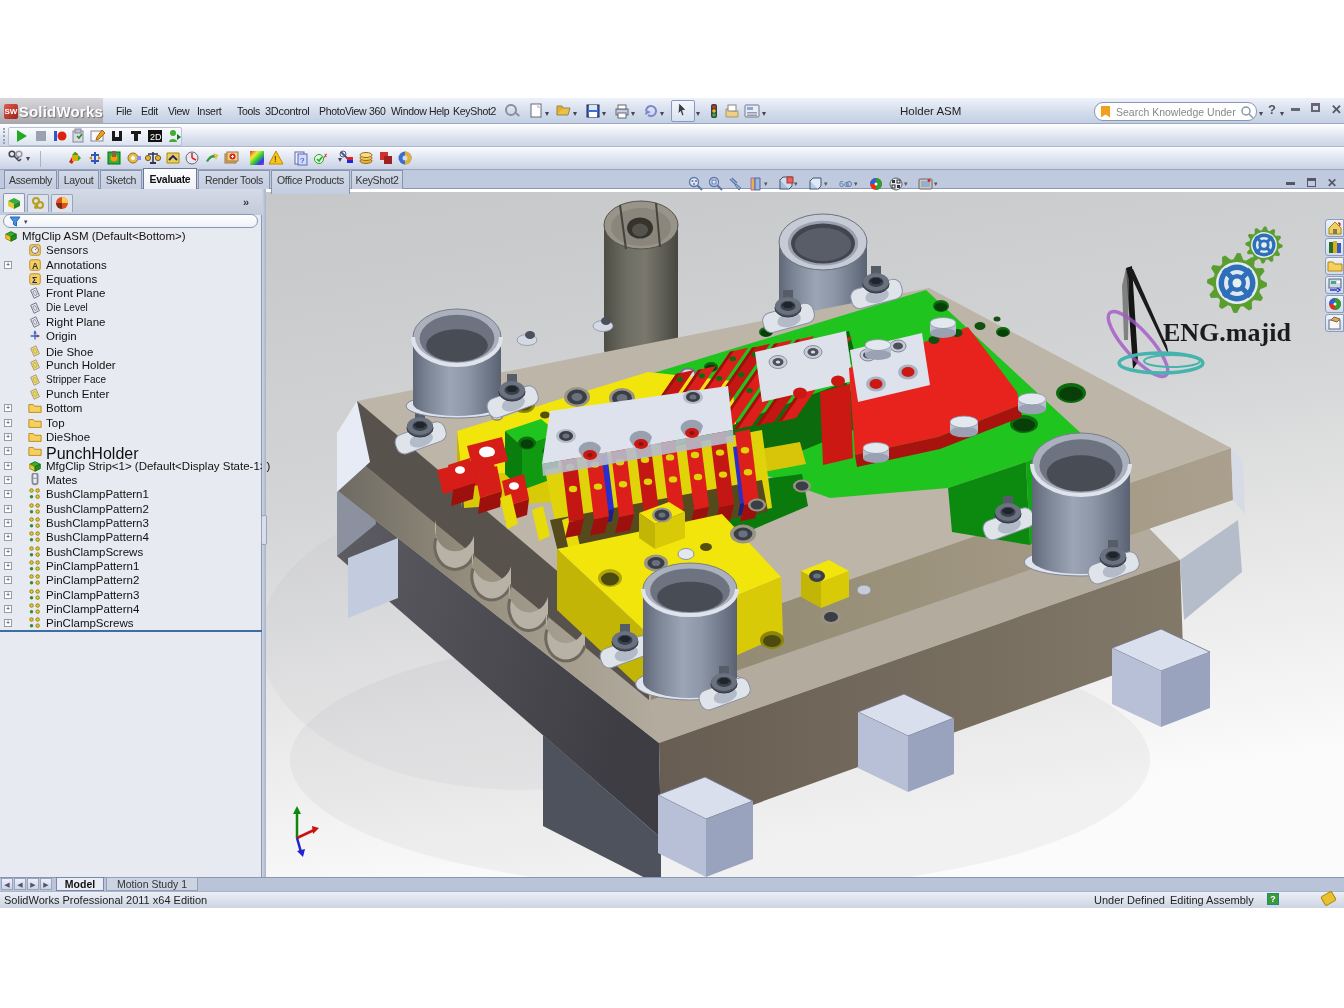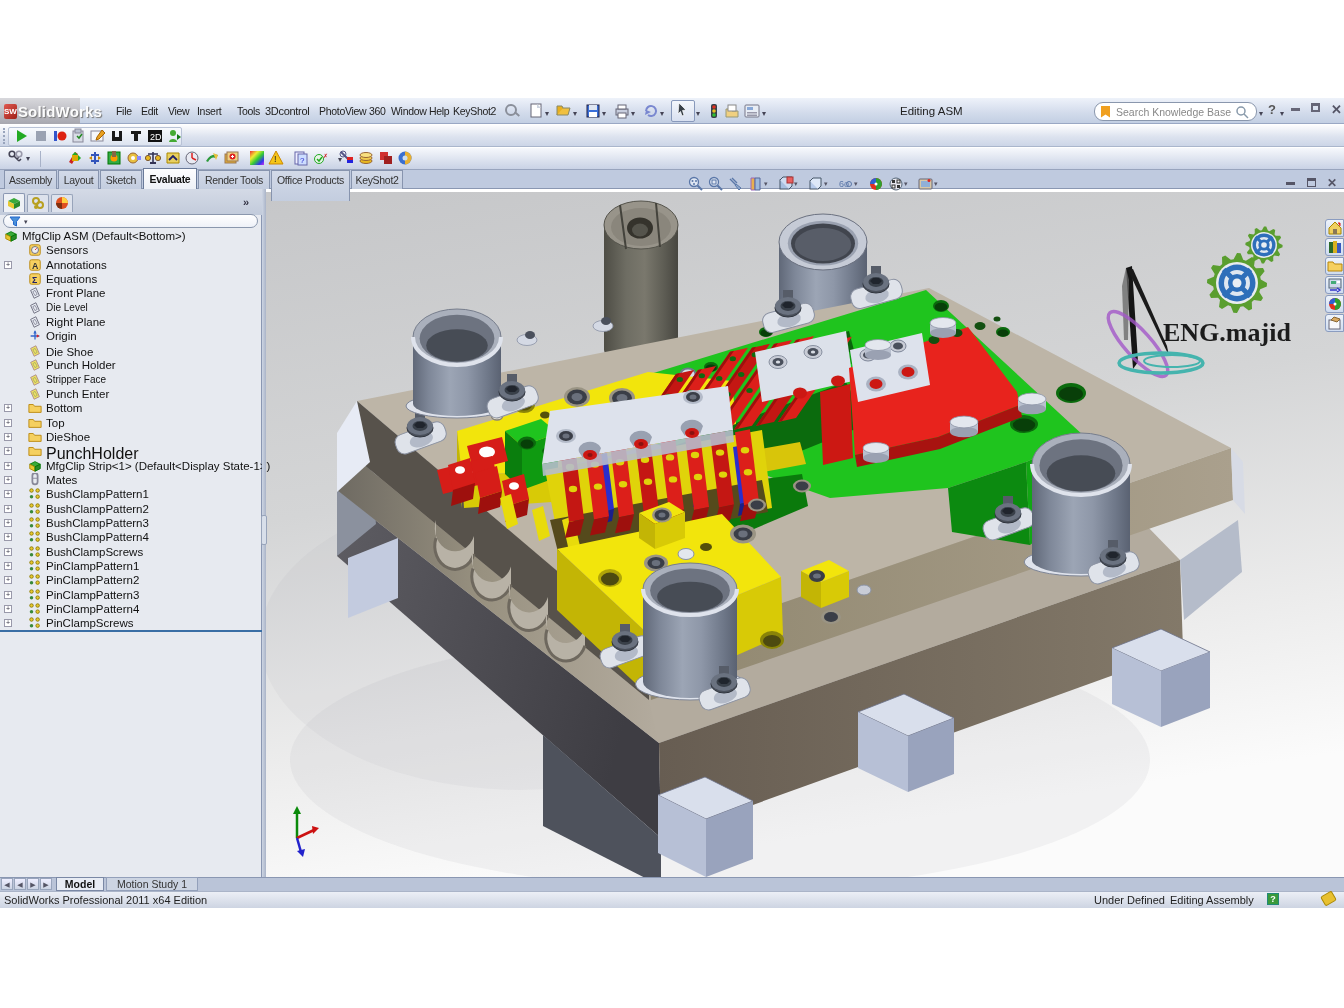--- a/index.html
+++ b/index.html
@@ -470,21 +470,21 @@
 <path d="M 1122 286 L 1126 268 L 1129 280 L 1128 340 L 1124 340 Z" fill="#666" opacity="0.75"></path>
 <g transform="rotate(-42 1138 344)">
         <ellipse cx="1138" cy="344" rx="13" ry="42" fill="none" stroke="#a257c8" stroke-width="3.5" opacity="0.8"></ellipse>
       </g>
 <ellipse cx="1161" cy="363" rx="42" ry="10" fill="none" stroke="#45b4ae" stroke-width="3.5"></ellipse>
 <ellipse cx="1172" cy="361" rx="28" ry="6" fill="none" stroke="#45b4ae" stroke-width="2"></ellipse>
 <text x="1163" y="341" font-family="Liberation Serif, serif" font-size="26" font-weight="bold" fill="#1c1c1c">ENG.majid</text>
     </g>
   </svg>
 <div class="abs" style="left:0;top:98;width:1344px;height:26px;background:linear-gradient(#eef2fa,#d2dbeb 60%,#c3cfe3);border-bottom:1px solid #9aa8c4;top:98px"></div>
-<div class="abs" style="left:0;top:98px;width:80px;height:26px;background:linear-gradient(#d8d8dc,#a7a7af);display:flex;align-items:center;padding-left:4px">
+<div class="abs" style="left:0;top:98px;width:103px;height:26px;background:linear-gradient(#d8d8dc,#a7a7af);display:flex;align-items:center;padding-left:4px">
 <div style="width:15px;height:15px;background:linear-gradient(135deg,#e05a50,#a02018);border-radius:2px;color:#fff;font-size:8px;font-weight:bold;text-align:center;line-height:15px">SW</div>
 <span style="color:#fcfcfc;font-weight:bold;font-size:15px;margin-left:1px;letter-spacing:0.2px;text-shadow:1px 1px 1px #777">SolidWorks</span>
   </div>
 <div class="abs" style="left:116px;top:105px;font-size:10.5px;letter-spacing:-0.3px;color:#222">File</div>
 <div class="abs" style="left:141px;top:105px;font-size:10.5px;letter-spacing:-0.3px;color:#222">Edit</div>
 <div class="abs" style="left:168px;top:105px;font-size:10.5px;letter-spacing:-0.3px;color:#222">View</div>
 <div class="abs" style="left:197px;top:105px;font-size:10.5px;letter-spacing:-0.3px;color:#222">Insert</div>
 <div class="abs" style="left:237px;top:105px;font-size:10.5px;letter-spacing:-0.3px;color:#222">Tools</div>
 <div class="abs" style="left:265px;top:105px;font-size:11px;letter-spacing:-0.3px;color:#222">3Dcontrol</div>
 <div class="abs" style="left:319px;top:105px;font-size:10.5px;letter-spacing:-0.3px;color:#222">PhotoView 360</div>
@@ -535,24 +535,24 @@
     <path d="M2 14 L2 6 L7 6 L8 8 L14 8 L14 14 Z" fill="#f0d080" stroke="#997"></path>
     <rect x="4" y="2" width="8" height="6" fill="#fff" stroke="#888"></rect>
   </svg>
 <svg class="abs" style="left:744px;top:103px" width="16" height="16" viewBox="0 0 16 16">
     <rect x="1" y="2" width="14" height="12" rx="1" fill="#e8edf5" stroke="#778"></rect>
     <rect x="3" y="4" width="6" height="3" fill="#88a8d8"></rect>
     <rect x="3" y="9" width="10" height="1.5" fill="#99a"></rect>
     <rect x="3" y="11.5" width="10" height="1.5" fill="#99a"></rect>
   </svg>
 <div class="abs" style="left:762px;top:109px;color:#445;font-size:8px">▾</div>
-<div class="abs" style="left:900px;top:105px;font-size:11.5px;color:#222">Editing ASM</div>
+<div class="abs" style="left:900px;top:105px;font-size:11.5px;color:#222">Holder ASM</div>
 <div class="abs" style="left:1094px;top:102px;width:163px;height:19px;background:#fff;border:1px solid #8a97ad;border-radius:9px;display:flex;align-items:center">
 <div style="width:9px;height:12px;background:#f0a020;margin-left:6px;clip-path:polygon(0 0,100% 0,100% 100%,50% 75%,0 100%)"></div>
-<span style="color:#888;font-size:10.5px;margin-left:6px">Search Knowledge Base</span>
+<span style="color:#888;font-size:10.5px;margin-left:6px">Search Knowledge Under</span>
 <svg width="14" height="14" viewBox="0 0 14 14" style="margin-left:4px">
       <circle cx="6" cy="6" r="4" fill="none" stroke="#8899aa" stroke-width="1.5"></circle>
       <line x1="9" y1="9" x2="13" y2="13" stroke="#8899aa" stroke-width="1.5"></line>
     </svg>
 </div>
 <div class="abs" style="left:1259px;top:109px;color:#445;font-size:8px">▾</div>
 <div class="abs" style="left:1268px;top:102px;font-size:13px;font-weight:bold;color:#555">?</div>
 <div class="abs" style="left:1280px;top:109px;color:#445;font-size:8px">▾</div>
 <div class="abs" style="left:1291px;top:108px;width:9px;height:3px;background:#667"></div>
 <div class="abs" style="left:1311px;top:103px;width:9px;height:9px;border:2px solid #667;border-top-width:3px"></div>
@@ -694,21 +694,21 @@
     <path d="M8 1.5 a6.5 6.5 0 0 1 0 13 Z" fill="#e8b030"></path>
     <circle cx="8" cy="8" r="2.5" fill="#cde"></circle>
   </svg>
 <div class="abs" style="left:338px;top:155px;color:#445;font-size:8px">▾</div>
 <div class="abs" style="left:0;top:170px;width:1344px;height:19px;background:#bfcadf;border-bottom:1px solid #8a97b2"></div>
 <div class="abs" style="left:4px;top:170px;width:53px;height:19px;background:linear-gradient(#d3dae8,#c3cddf);border:1px solid #8794ae;border-bottom:none;font-size:10.5px;color:#333;text-align:center;line-height:18px;letter-spacing:-0.3px">Assembly</div>
 <div class="abs" style="left:58px;top:170px;width:41px;height:19px;background:linear-gradient(#d3dae8,#c3cddf);border:1px solid #8794ae;border-bottom:none;font-size:10.5px;color:#333;text-align:center;line-height:18px;letter-spacing:-0.3px">Layout</div>
 <div class="abs" style="left:100px;top:170px;width:42px;height:19px;background:linear-gradient(#d3dae8,#c3cddf);border:1px solid #8794ae;border-bottom:none;font-size:10.5px;color:#333;text-align:center;line-height:18px;letter-spacing:-0.3px">Sketch</div>
 <div class="abs" style="left:143px;top:168px;width:54px;height:21px;background:linear-gradient(#fdfdfe,#eef1f7);border:1px solid #6a7a99;border-bottom:none;font-size:10.5px;font-weight:bold;color:#111;text-align:center;line-height:20px;letter-spacing:-0.3px;z-index:3">Evaluate</div>
 <div class="abs" style="left:198px;top:170px;width:72px;height:19px;background:linear-gradient(#d3dae8,#c3cddf);border:1px solid #8794ae;border-bottom:none;font-size:10.5px;color:#333;text-align:center;line-height:18px;letter-spacing:-0.3px">Render Tools</div>
-<div class="abs" style="left:271px;top:170px;width:79px;height:31px;background:linear-gradient(#d3dae8,#c3cddf);border:1px solid #8794ae;border-bottom:none;font-size:10.5px;color:#333;text-align:center;line-height:18px;letter-spacing:-0.3px">Office Products</div>
+<div class="abs" style="left:271px;top:170px;width:79px;height:24px;background:linear-gradient(#d3dae8,#c3cddf);border:1px solid #8794ae;border-bottom:none;font-size:10.5px;color:#333;text-align:center;line-height:18px;letter-spacing:-0.3px">Office Products</div>
 <div class="abs" style="left:351px;top:170px;width:52px;height:19px;background:linear-gradient(#d3dae8,#c3cddf);border:1px solid #8794ae;border-bottom:none;font-size:10.5px;color:#333;text-align:center;line-height:18px;letter-spacing:-0.3px">KeyShot2</div>
 <svg class="abs" style="left:688px;top:176px" width="16" height="16" viewBox="0 0 16 16">
     <circle cx="6" cy="6" r="4.5" fill="#dfe6f2" stroke="#5a77a8" stroke-width="1.3"></circle>
     <circle cx="4.5" cy="5" r="1" fill="#5a77a8"></circle>
     <circle cx="8" cy="5" r="1" fill="#5a77a8"></circle>
     <circle cx="6" cy="8" r="1" fill="#5a77a8"></circle>
     <line x1="9.5" y1="9.5" x2="14" y2="14" stroke="#5a77a8" stroke-width="2"></line>
   </svg>
 <svg class="abs" style="left:708px;top:176px" width="16" height="16" viewBox="0 0 16 16">
     <circle cx="6" cy="6" r="4.5" fill="#dfe6f2" stroke="#5a77a8" stroke-width="1.3"></circle>

